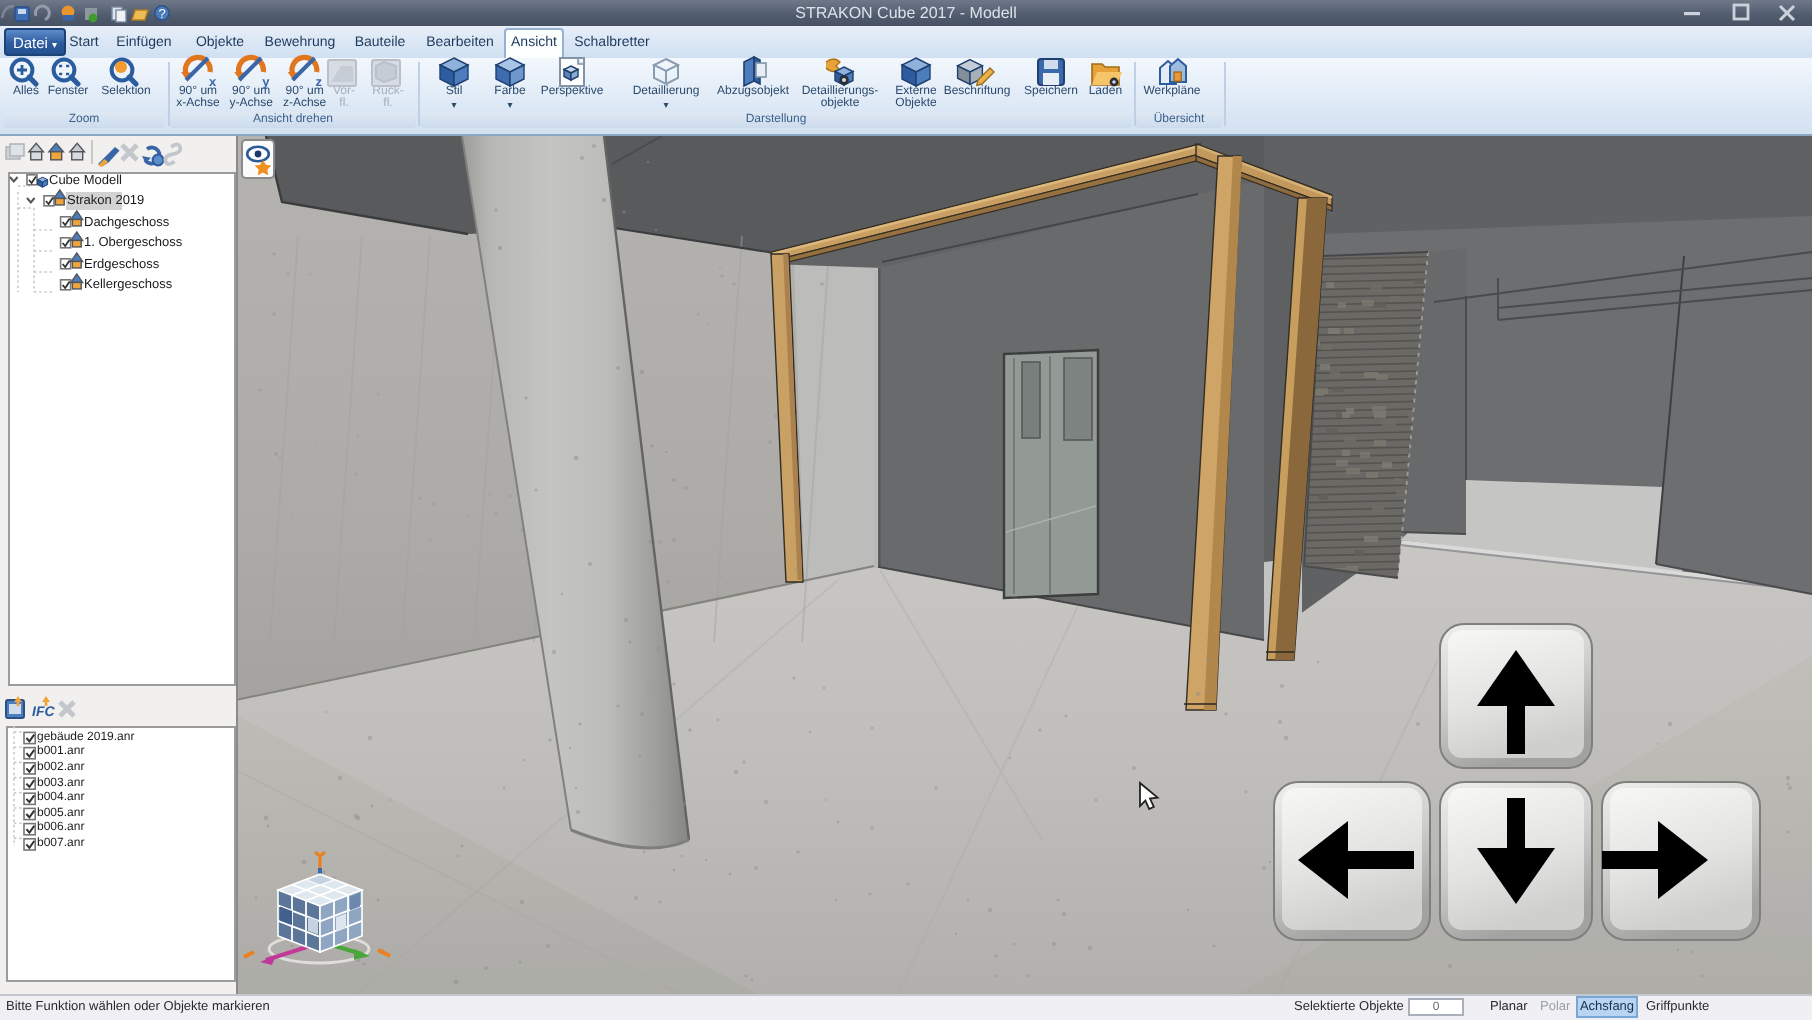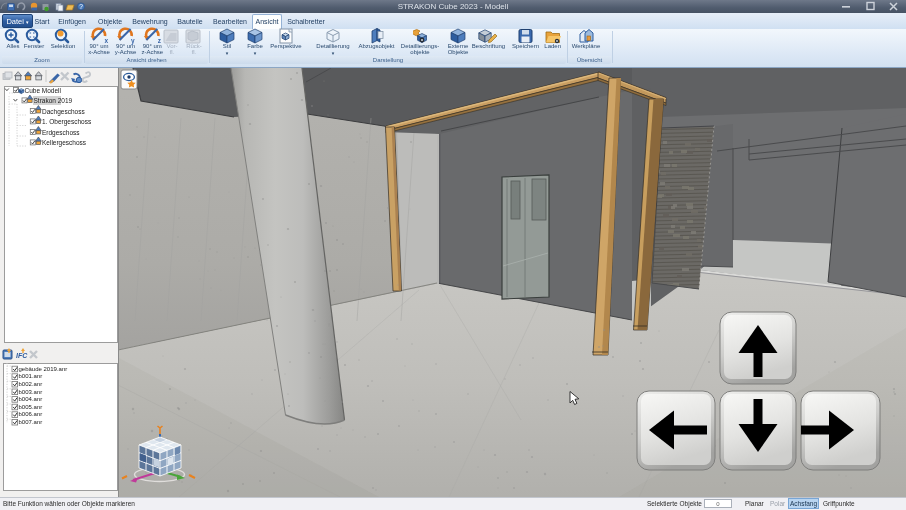--- a/index.html
+++ b/index.html
@@ -18,21 +18,21 @@
 .ribbot{left:0;top:67px;width:906px;height:1px;background:#8ba6c4}
 .lpanel{left:0;top:68px;width:119px;height:429px;background:#f1f0ef;border-right:1px solid #8a8a8a}
 .box{background:#fff;border:1px solid #9c9c9c}
 .trtxt{font-size:6.5px;color:#1a1a1a;white-space:nowrap;line-height:7px}
 .lstxt{font-size:6px;color:#1a1a1a;white-space:nowrap;line-height:7px}
 .status{left:0;top:497px;width:906px;height:13px;background:#f0f0f4;border-top:1px solid #c2c6ce}
 .sttxt{font-size:6.5px;color:#2a2a2a;white-space:nowrap}
 </style></head><body>
 
 <div class="a tb"></div>
-<div class="a title">STRAKON Cube 2023 - Modell</div>
+<div class="a title">STRAKON Cube 2017 - Modell</div>
 <svg class="a" style="left:0;top:0" width="100" height="13">
 <path d="M1,9 Q2,3 7,3" stroke="#7e8795" fill="none" stroke-width="1.2"></path>
 <rect x="7.5" y="3.5" width="7" height="7" rx="1" fill="#3f6fb3" stroke="#2a4f88" stroke-width="0.7"></rect>
     <rect x="9" y="4.5" width="4" height="2.5" fill="#c8d8ec"></rect>
 <path d="M18,8 a3.5,3.5 0 1 1 4.5,1.8" stroke="#949caa" fill="none" stroke-width="1.5"></path>
 <circle cx="34" cy="6" r="3.2" fill="#e8952f"></circle>
     <rect x="31.5" y="7.5" width="5.5" height="2.8" fill="#3a66a8"></rect>
 <rect x="42.5" y="4" width="6" height="6" fill="#8e979f"></rect>
     <circle cx="46.5" cy="9" r="2.2" fill="#3f9c28"></circle>
 <rect x="56" y="3.5" width="5" height="6.5" fill="#dde4ec" stroke="#7a88a0" stroke-width="0.7"></rect>

